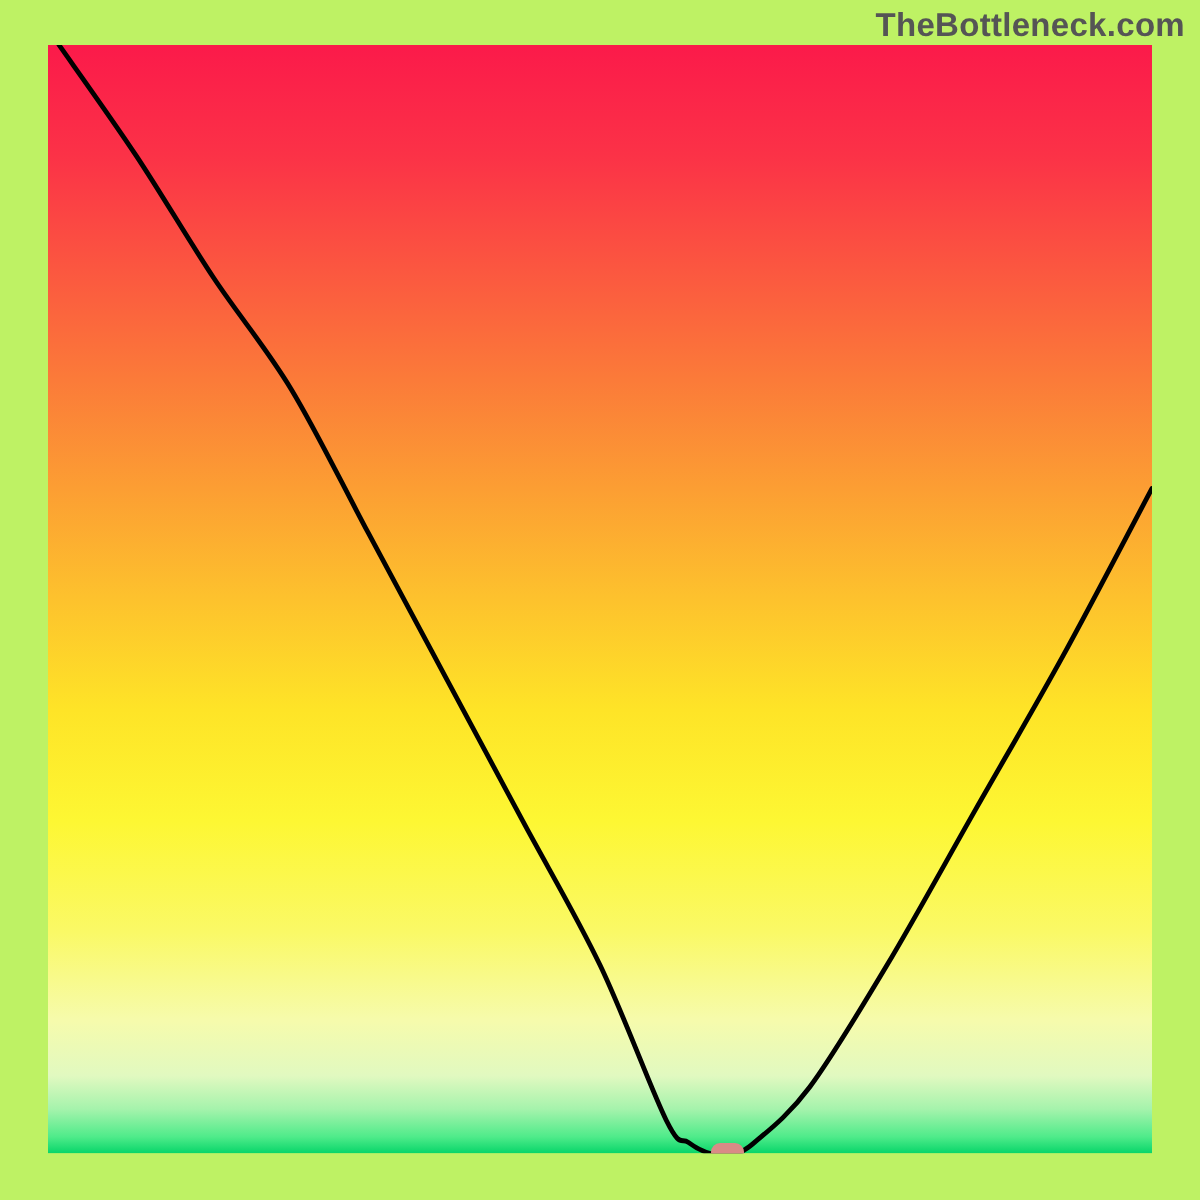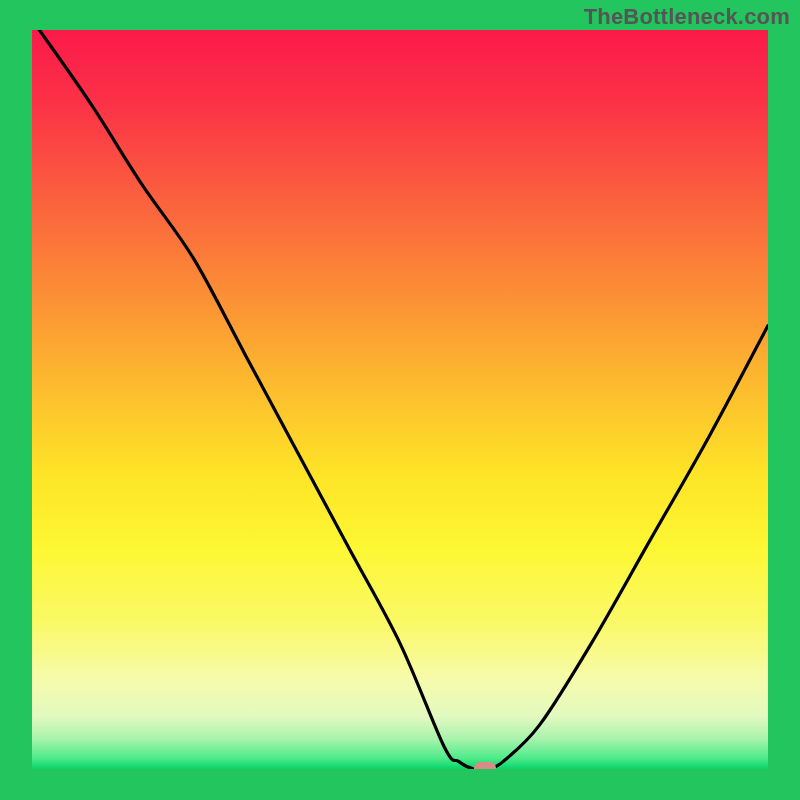--- a/index.html
+++ b/index.html
@@ -8,21 +8,21 @@
     width: 800px;
     height: 800px;
     background: #000;
     overflow: hidden;
     font-family: Arial, Helvetica, sans-serif;
   }
   .frame {
     position: relative;
     width: 800px;
     height: 800px;
-    background: #22c55e;
+    background: #bef264;
   }
   .watermark {
     position: absolute;
     top: 4px;
     right: 10px;
     color: #555555;
     font-size: 22px;
     font-weight: 600;
     letter-spacing: 0.2px;
     z-index: 50;

